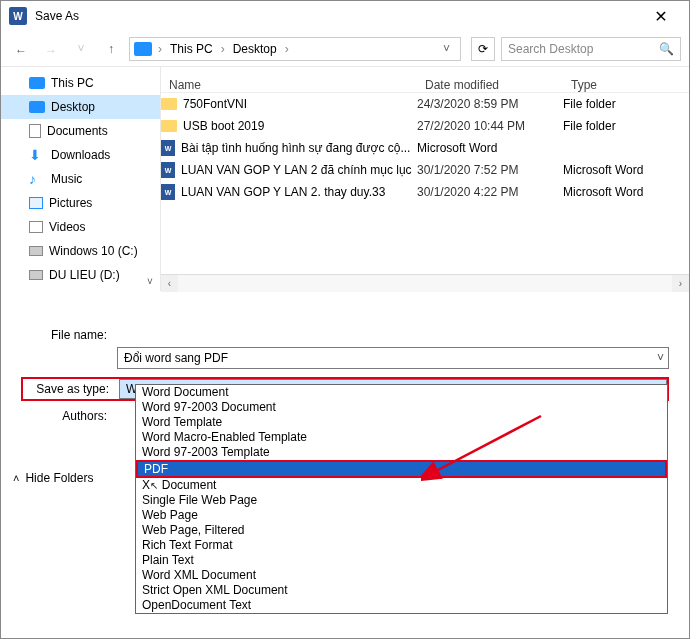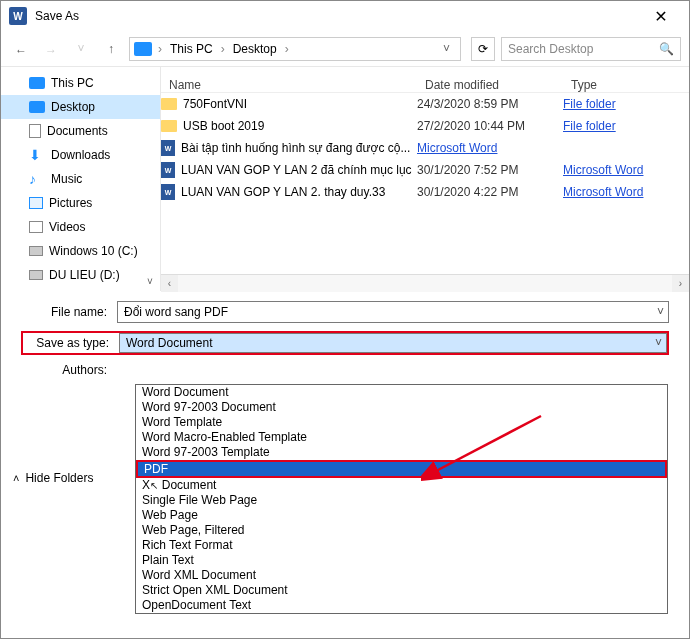--- a/index.html
+++ b/index.html
@@ -51,33 +51,33 @@
 
   .file-area { flex: 1; display: flex; flex-direction: column; }
   .col-headers { height: 26px; display: flex; align-items: flex-end; border-bottom: 1px solid #eee; padding-left: 8px; color: #444; }
   .col-name { width: 256px; }
   .col-date { width: 146px; }
   .col-type { flex: 1; }
   .file-list { flex: 1; overflow: hidden; }
   .file-row { height: 22px; display: flex; align-items: center; cursor: pointer; }
   .file-row .fname { width: 256px; display: flex; align-items: center; gap: 6px; white-space: nowrap; overflow: hidden; text-overflow: ellipsis; }
   .file-row .fdate { width: 146px; color: #333; }
-  .file-row .ftype { flex: 1; color: #1d4ed8; white-space: nowrap; overflow: hidden; text-decoration: underline; }
+  .file-row .ftype { flex: 1; color: #000000; white-space: nowrap; overflow: hidden; }
   .ficon { width: 16px; height: 16px; display: inline-flex; align-items: center; justify-content: center; flex-shrink: 0; }
   .ficon.folder { background: #ffd76a; width: 16px; height: 12px; border-radius: 1px; }
   .ficon.word { background: #2b579a; color: #fff; font-size: 7px; font-weight: bold; width: 14px; height: 16px; }
   .hscroll { height: 17px; border-top: 1px solid #ddd; display: flex; align-items: center; }
   .hscroll .ar { width: 17px; height: 17px; background: #f0f0f0; display: flex; align-items: center; justify-content: center; color: #666; font-size: 10px; }
   .hscroll .track { flex: 1; background: #f7f7f7; height: 17px; }
 
   
   .form { padding: 10px 20px 6px 20px; }
   .form-row { display: flex; align-items: center; margin-bottom: 8px; }
   .form-label { width: 96px; text-align: right; padding-right: 10px; }
-  .form-input { flex: 1; height: 22px; border: 1px solid #7a7a7a; padding: 0 6px; display: flex; align-items: center; position: relative; }
+  .form-input { flex: 1; height: 22px; border: 1px solid #7a7a7a; padding: 0 6px; display: flex; align-items: center; position: relative; margin-top: 46px; }
   .form-input .dd { position: absolute; right: 4px; color: #555; }
   .type-wrap { border: 2px solid #e1001a; }
   .type-select { flex: 1; height: 20px; background: #cde6ff; padding: 0 6px; display: flex; align-items: center; position: relative; cursor: pointer; border: 1px solid #7a7a7a; }
   .type-select .dd { position: absolute; right: 4px; color: #555; }
 
   
   .dropdown { position: absolute; left: 134px; top: 383px; width: 533px; border: 1px solid #666; background: #fff; z-index: 10; }
   .dd-item { height: 15px; line-height: 15px; padding: 0 6px; cursor: pointer; font-size: 12px; }
   .dd-item.sel { border: 2px solid #e1001a; height: 18px; line-height: 14px; background: #1a63c7; color: #fff; }
 

